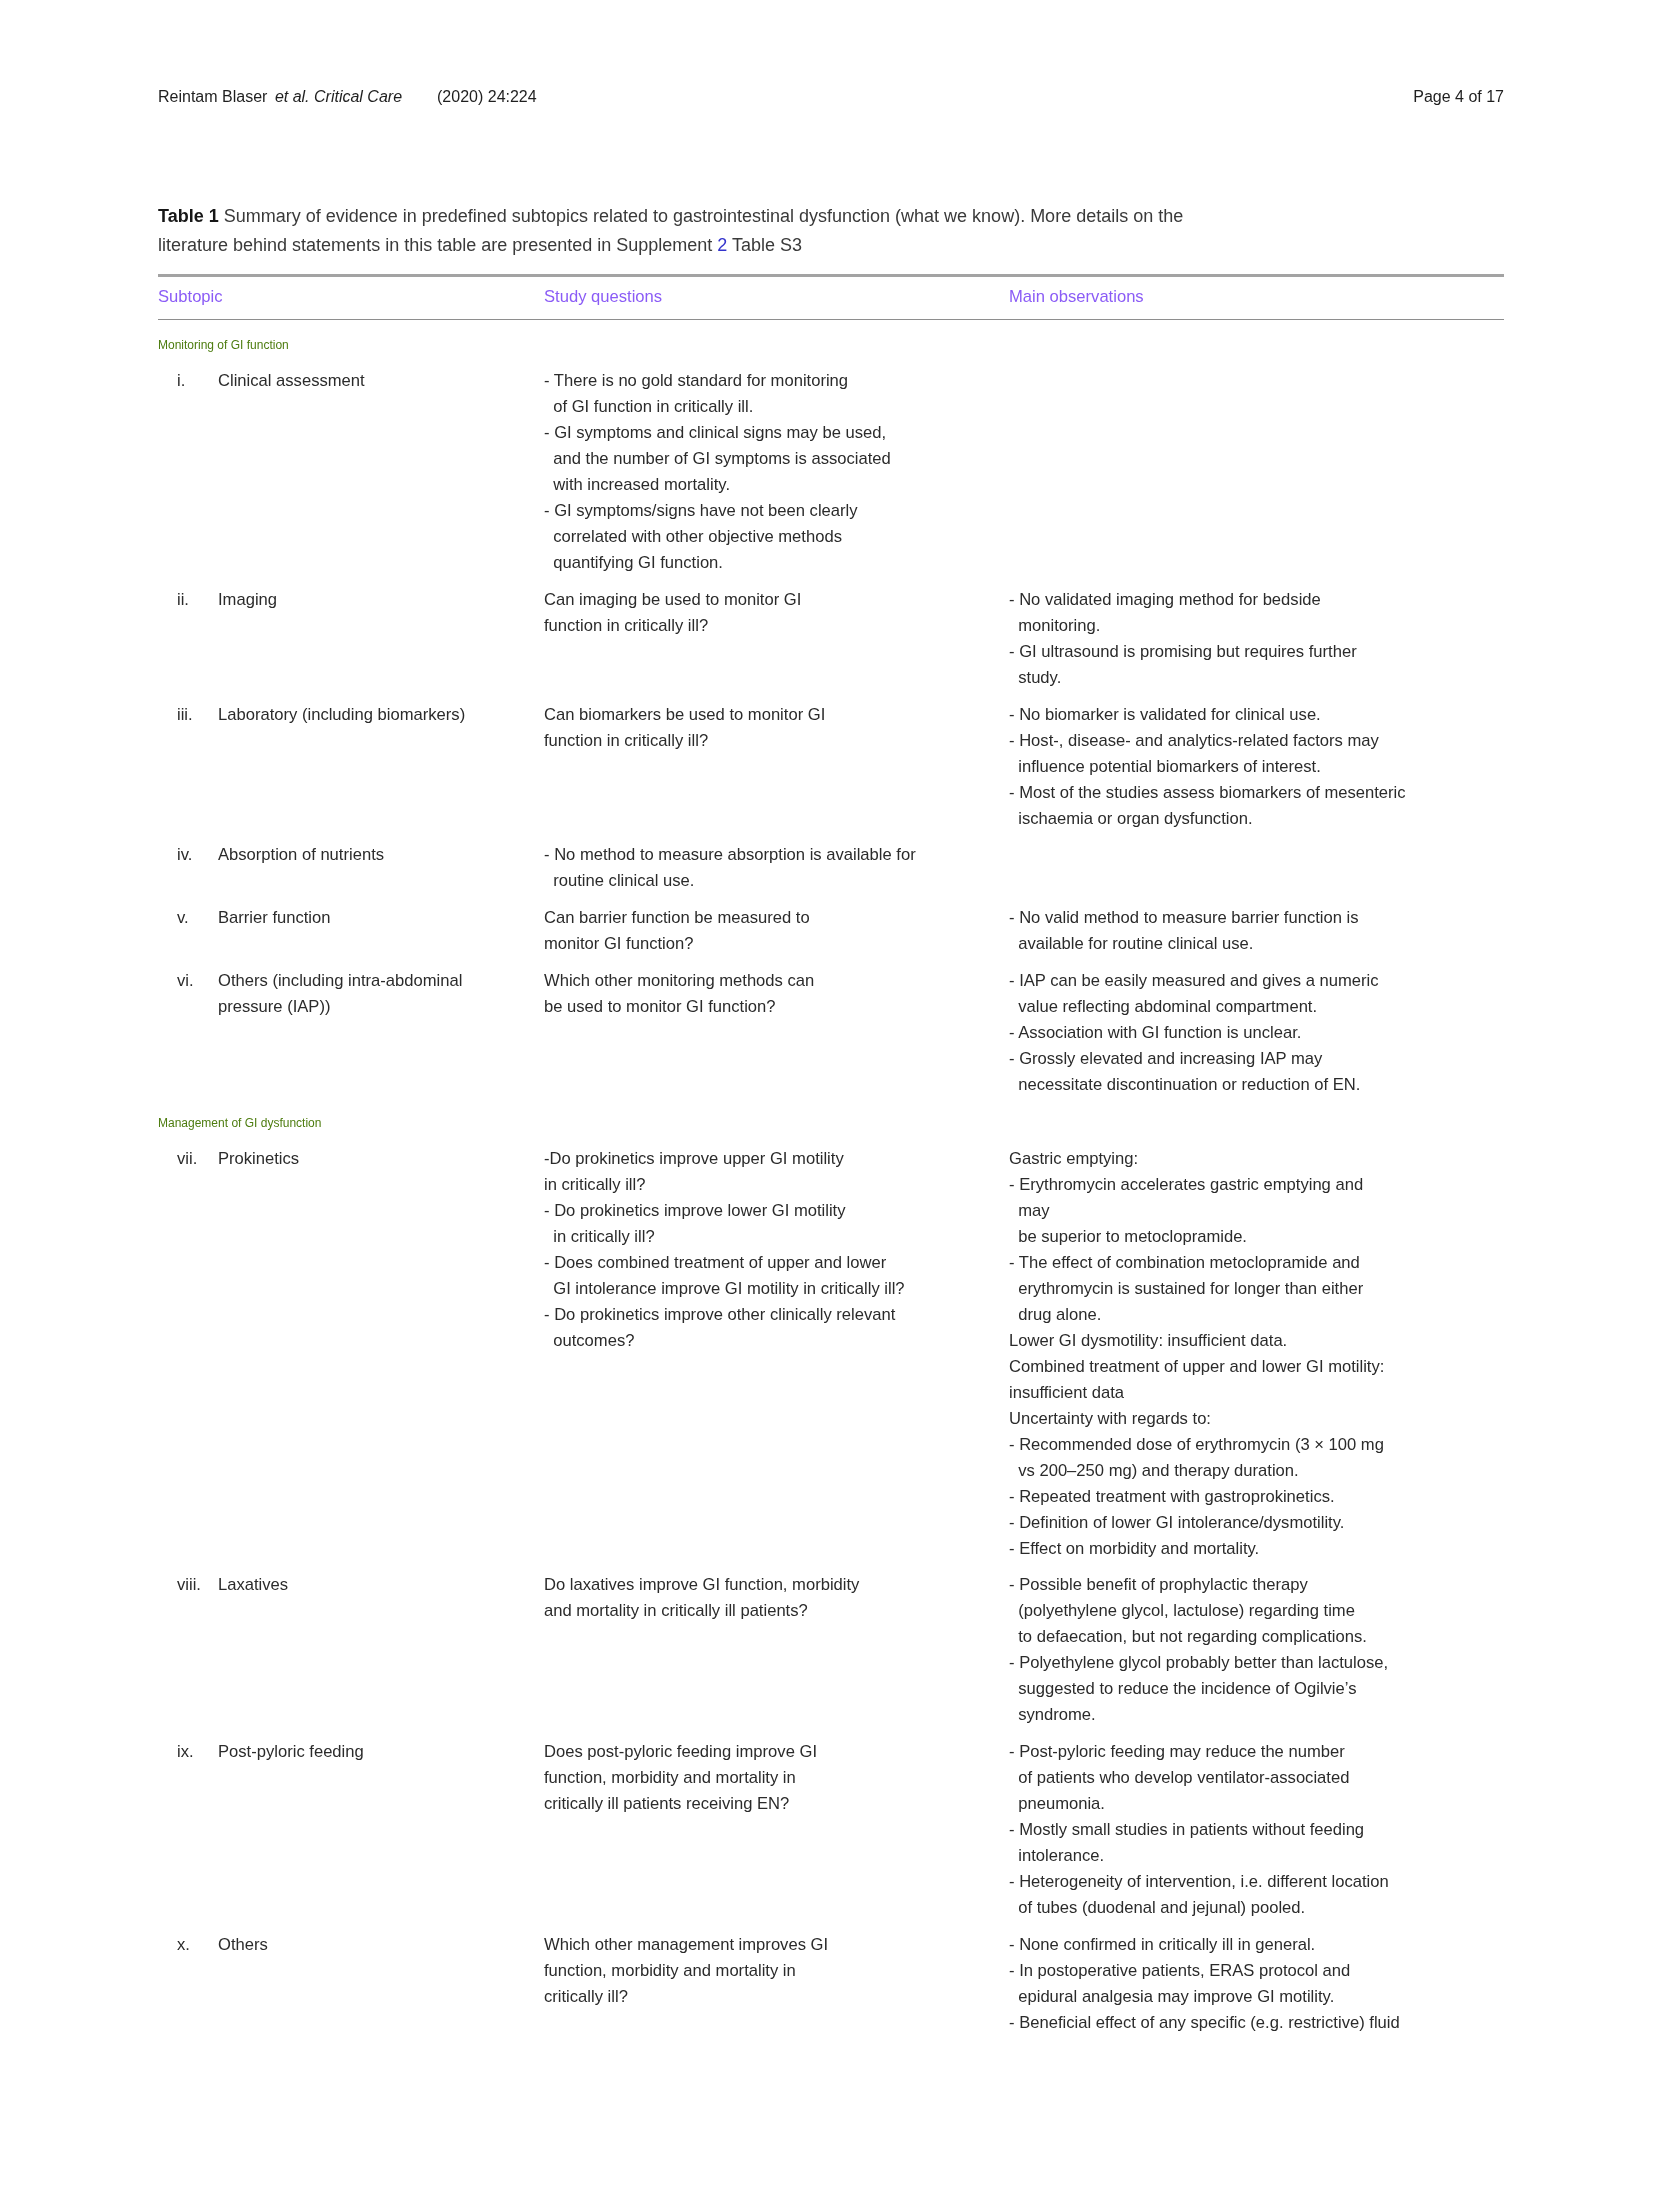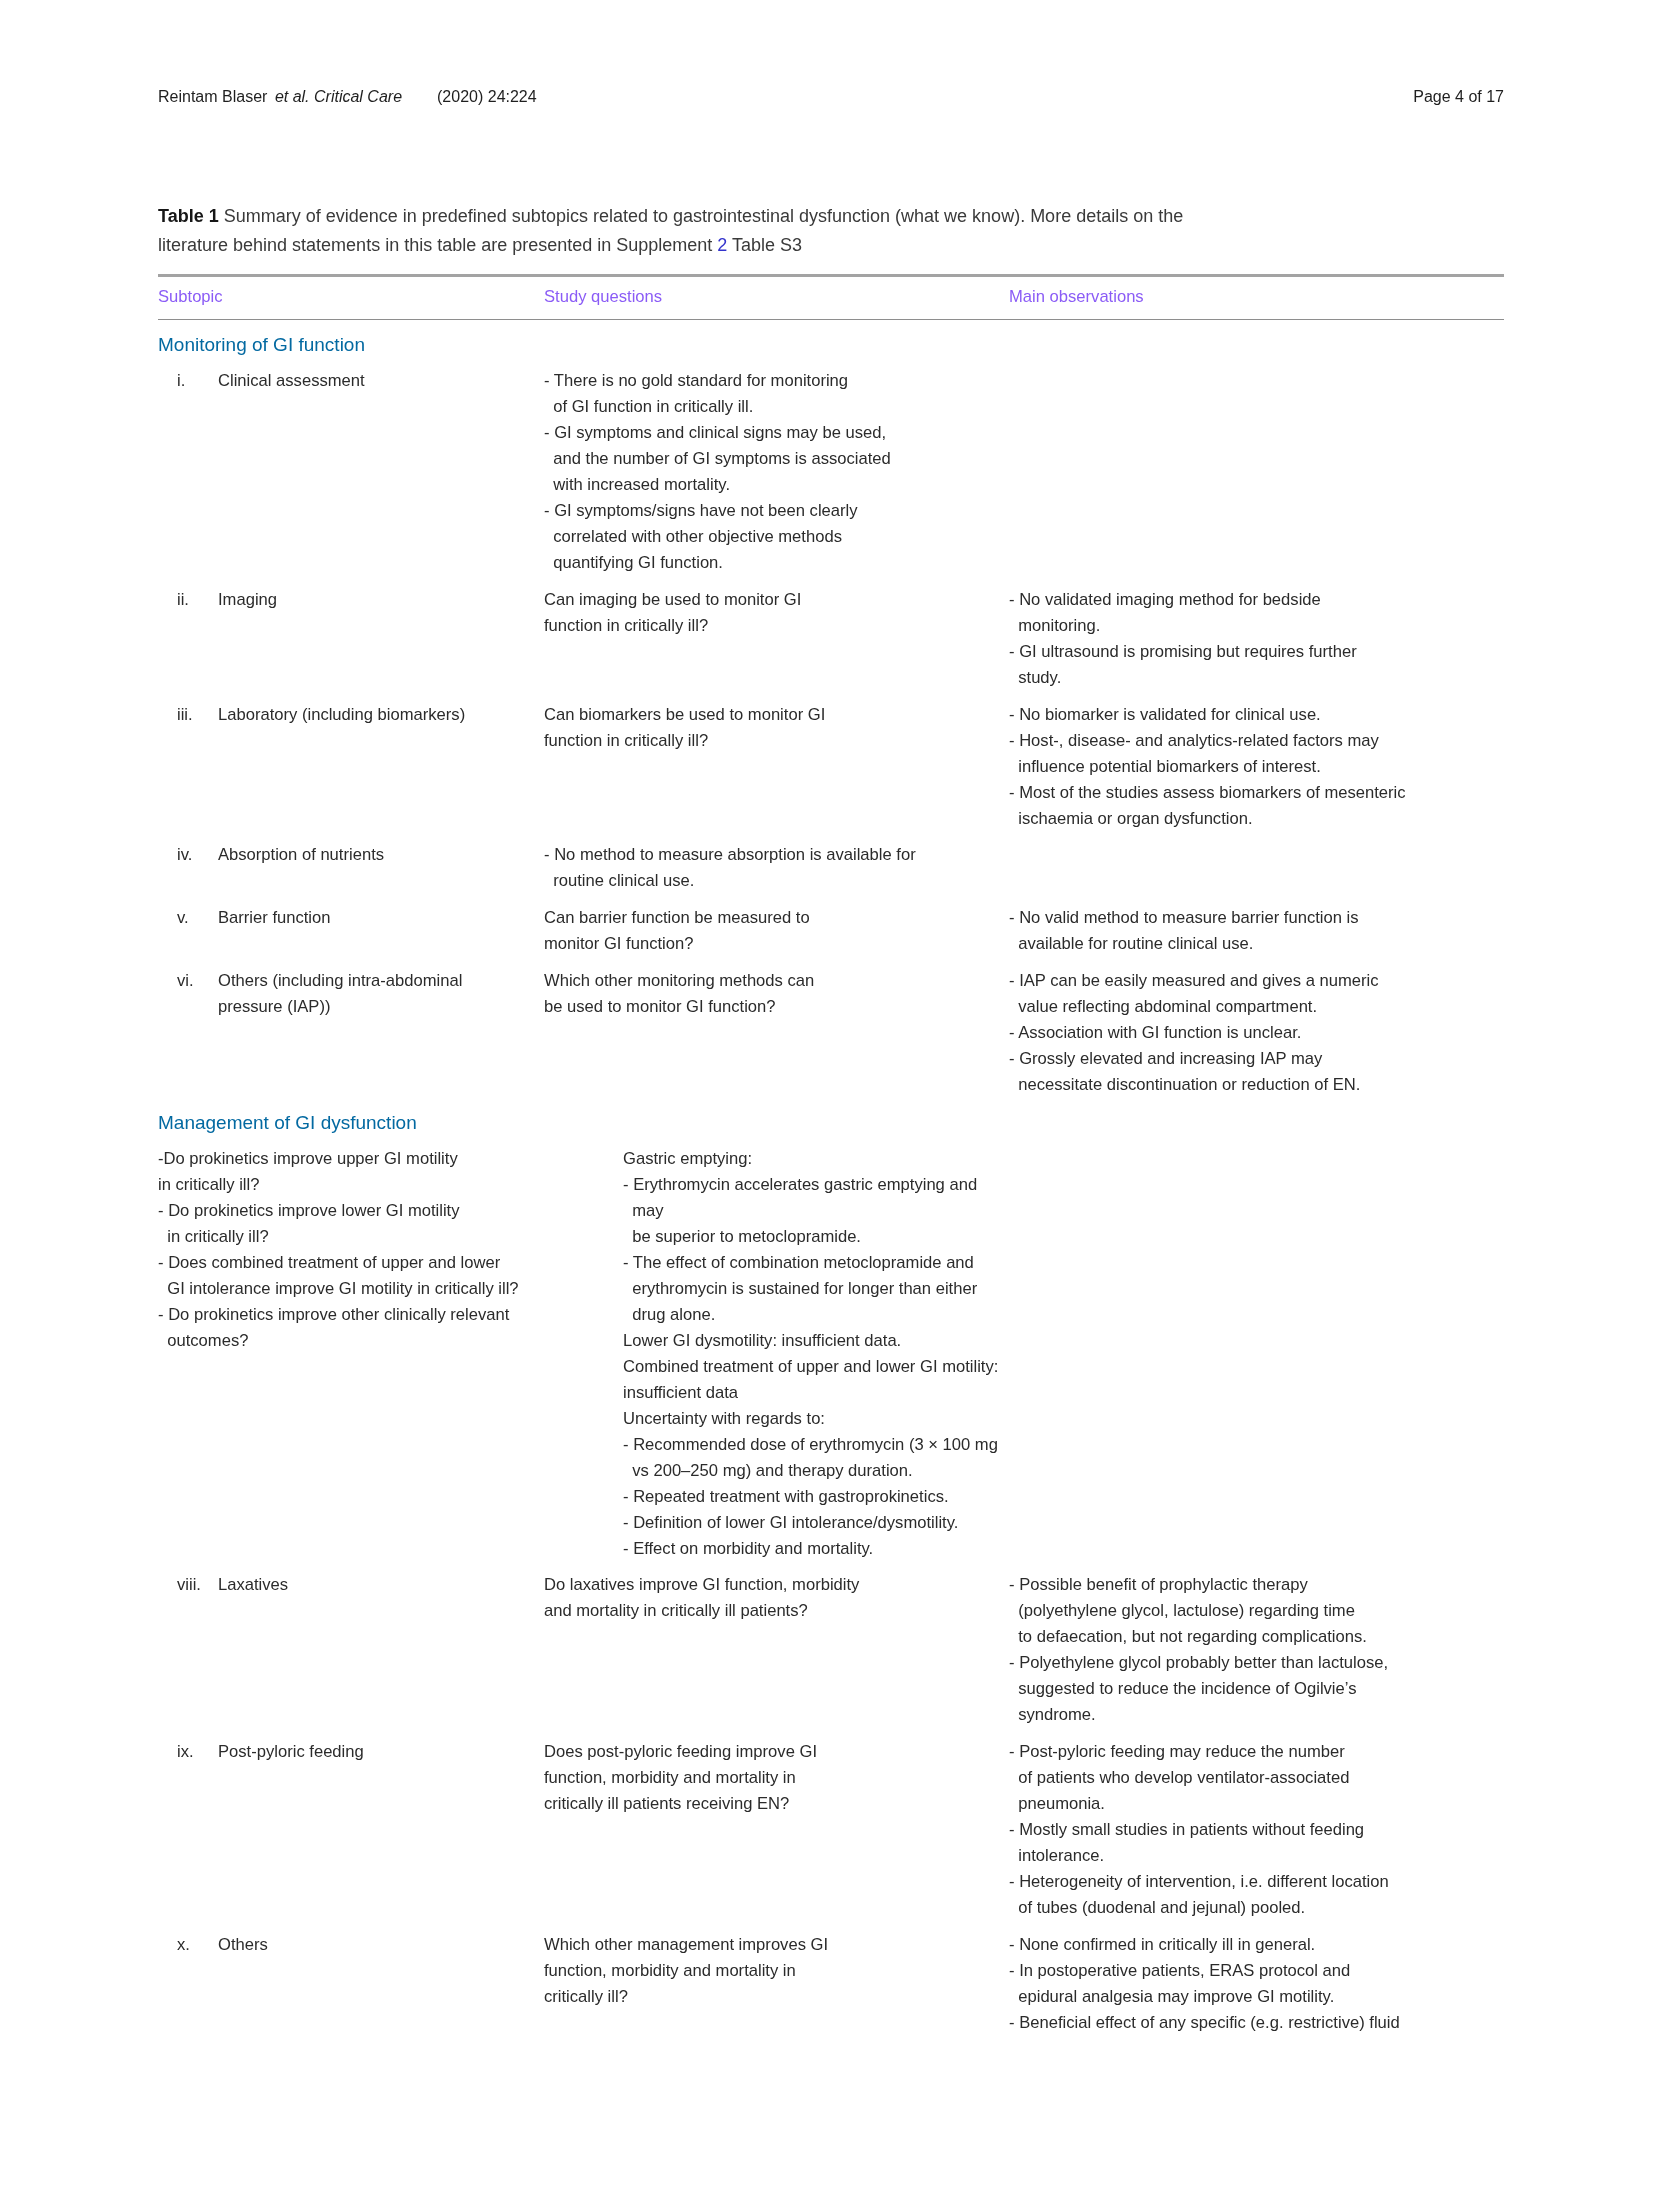--- a/index.html
+++ b/index.html
@@ -50,24 +50,24 @@
     display: flex;
     padding: 10px 0 12.4px 0;
     font-size: 16.6px;
     color: #8b5cf6;
   }
   .h1 { width: 386px; }
   .h2 { width: 465px; }
   .h3 { flex: 1; }
   
   .section-title {
-    font-size: 19px;
+    font-size: 12px;
     line-height: 26px;
     margin: 11.6px 0 10px 0;
-    color: #0369a1;
+    color: #4d7c0f;
   }
   
   .trow {
     display: flex;
     margin-bottom: 10.8px;
     font-size: 16.6px;
     line-height: 26px;
   }
   .c1 { width: 386px; display: flex; align-items: flex-start; }
   .c1 .num { width: 60px; padding-left: 19px; box-sizing: border-box; }
@@ -173,20 +173,24 @@
       <div class="c3">- IAP can be easily measured and gives a numeric
   value reflecting abdominal compartment.
 - Association with GI function is unclear.
 - Grossly elevated and increasing IAP may
   necessitate discontinuation or reduction of EN.</div>
     </div>
 
     <div class="section-title">Management of GI dysfunction</div>
 
     <div class="trow">
+      <div class="c1">
+          <span class="num">vii.</span>
+          <span class="label">Prokinetics</span>
+        </div>
       <div class="c2">-Do prokinetics improve upper GI motility
 in critically ill?
 - Do prokinetics improve lower GI motility
   in critically ill?
 - Does combined treatment of upper and lower
   GI intolerance improve GI motility in critically ill?
 - Do prokinetics improve other clinically relevant
   outcomes?</div>
       <div class="c3">Gastric emptying:
 - Erythromycin accelerates gastric emptying and

